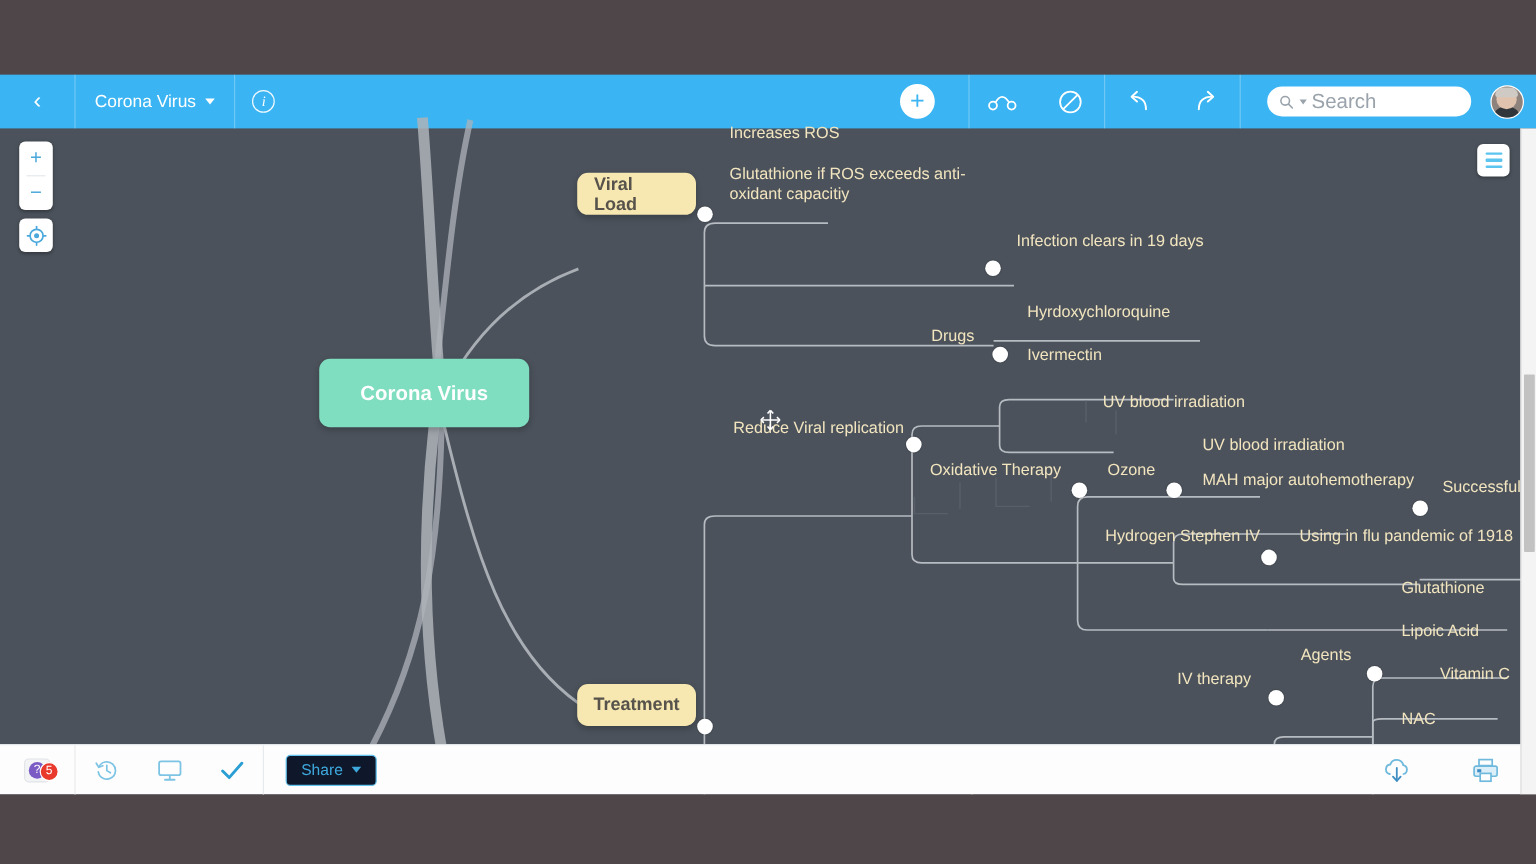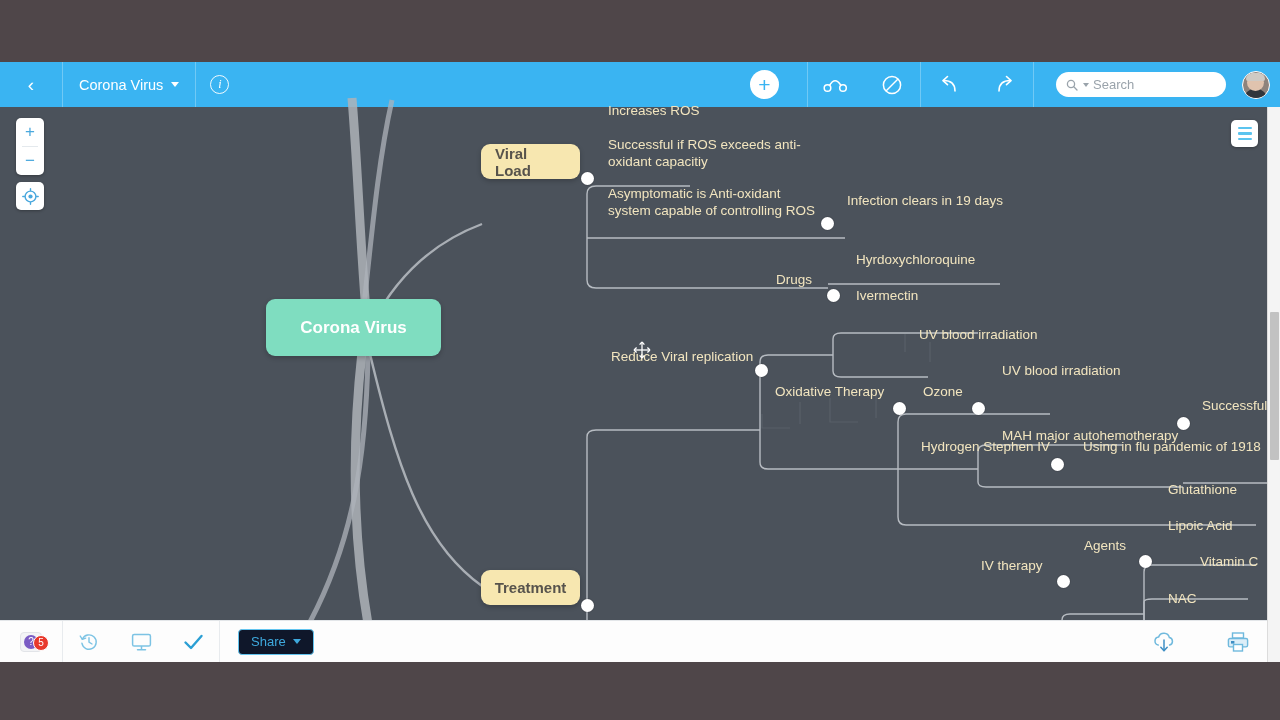--- a/index.html
+++ b/index.html
@@ -52,21 +52,21 @@
   }
   .tb-icon {
     width: 56px; height: 45px; display: flex; align-items: center; justify-content: center;
     cursor: pointer;
   }
   .search-wrap { padding: 0 16px 0 22px; }
   .search-box {
     width: 170px; height: 25px; border-radius: 13px; background: #fff;
     display: flex; align-items: center; padding: 0 10px; gap: 4px; cursor: text;
   }
-  .search-ph { color: #9aa3ab; font-size: 13px; }
+  .search-ph { color: #9aa3ab; font-size: 17px; }
   .caret-s {
     width: 0; height: 0; border-left: 3.5px solid transparent;
     border-right: 3.5px solid transparent; border-top: 4.5px solid #9aa3ab; margin-left: 1px;
   }
   .avatar {
     width: 28px; height: 28px; border-radius: 50%; margin-right: 10px;
     border: 1.5px solid #fff; overflow: hidden; cursor: pointer;
     background: #8e837c; position: relative;
   }
   .av-face { position: absolute; left: 4px; top: 2px; width: 17px; height: 17px;
@@ -300,34 +300,33 @@
       <path d="M930 280 L930 300"></path>
     </g>
   </svg>
 
   <div class="node-box root-node" style="left:266px; top:237px; width:175px; height:57px;">Corona Virus</div>
 
   <div class="node-box topic-node" style="left:481px; top:82px; width:99px; height:35px;">Viral Load</div>
   <div class="node-box topic-node" style="left:481px; top:508px; width:99px; height:35px;">Treatment</div>
 
   <div class="node-lbl" style="left:608px; top:41px;">Increases ROS</div>
-  <div class="node-lbl" style="left:608px; top:75px; width:232px; white-space:normal;">Successful if ROS exceeds anti-oxidant capacitiy</div>
-  <div class="node-lbl" style="left:608px; top:124px; width:215px; white-space:normal;">Asymptomatic is Anti-oxidant system capable of controlling ROS</div>
+  <div class="node-lbl" style="left:608px; top:75px; width:232px; white-space:normal;">Glutathione if ROS exceeds anti-oxidant capacitiy</div>
   <div class="node-lbl" style="left:847px; top:131px;">Infection clears in 19 days</div>
 
   <div class="node-lbl" style="left:611px; top:287px;">Reduce Viral replication</div>
   <div class="node-lbl" style="left:776px; top:210px;">Drugs</div>
   <div class="node-lbl" style="left:856px; top:190px;">Hyrdoxychloroquine</div>
   <div class="node-lbl" style="left:856px; top:226px;">Ivermectin</div>
 
   <div class="node-lbl" style="left:775px; top:322px;">Oxidative Therapy</div>
   <div class="node-lbl" style="left:919px; top:265px;">UV blood irradiation</div>
   <div class="node-lbl" style="left:923px; top:322px;">Ozone</div>
   <div class="node-lbl" style="left:1002px; top:301px;">UV blood irradiation</div>
-  <div class="node-lbl" style="left:1002px; top:330px;margin-top:36px;">MAH major autohemotherapy</div>
+  <div class="node-lbl" style="left:1002px; top:330px;">MAH major autohemotherapy</div>
   <div class="node-lbl" style="left:1202px; top:336px;">Successful</div>
   <div class="node-lbl" style="left:921px; top:377px;">Hydrogen Stephen IV</div>
   <div class="node-lbl" style="left:1083px; top:377px;">Using in flu pandemic of 1918</div>
 
   <div class="node-lbl" style="left:981px; top:496px;">IV therapy</div>
   <div class="node-lbl" style="left:1084px; top:476px;">Agents</div>
   <div class="node-lbl" style="left:1168px; top:420px;">Glutathione</div>
   <div class="node-lbl" style="left:1168px; top:456px;">Lipoic Acid</div>
   <div class="node-lbl" style="left:1168px; top:492px;margin-left:32px;">Vitamin C</div>
   <div class="node-lbl" style="left:1168px; top:529px;">NAC</div>

